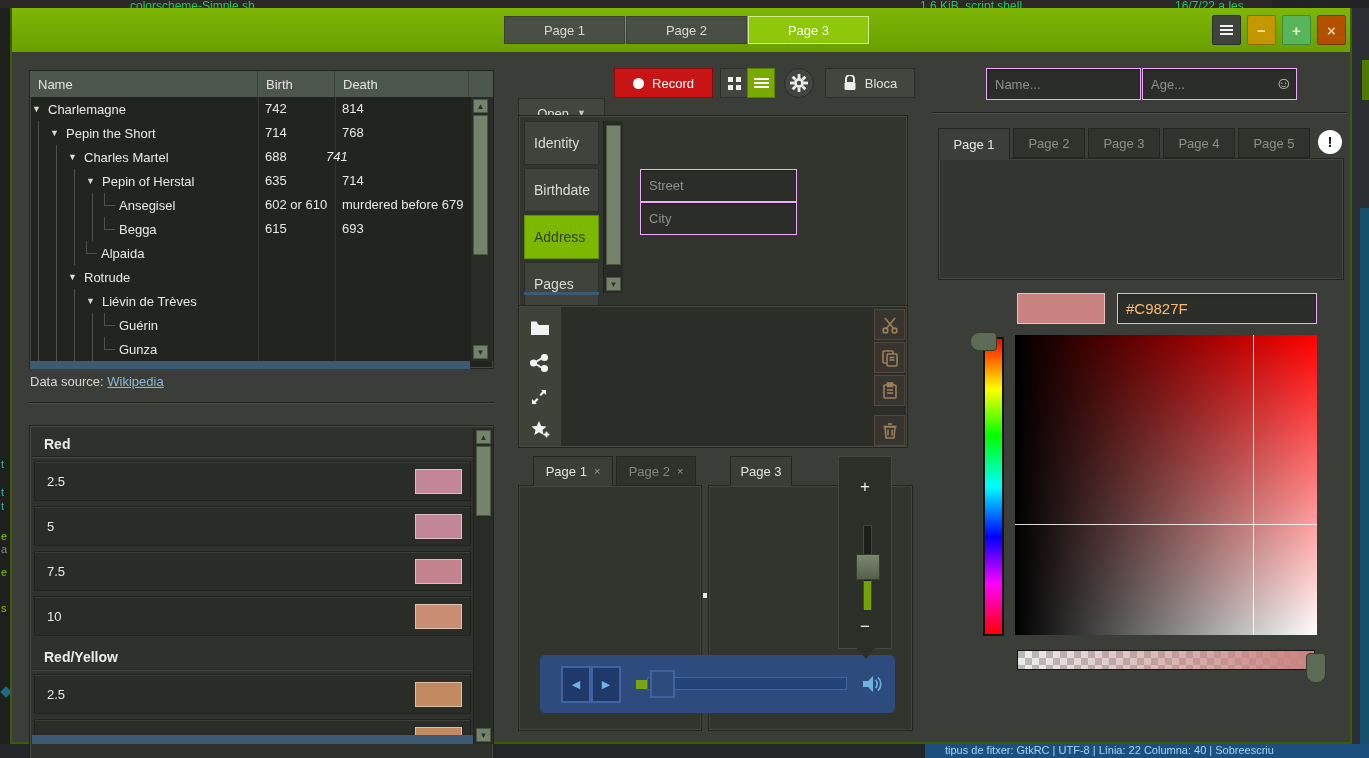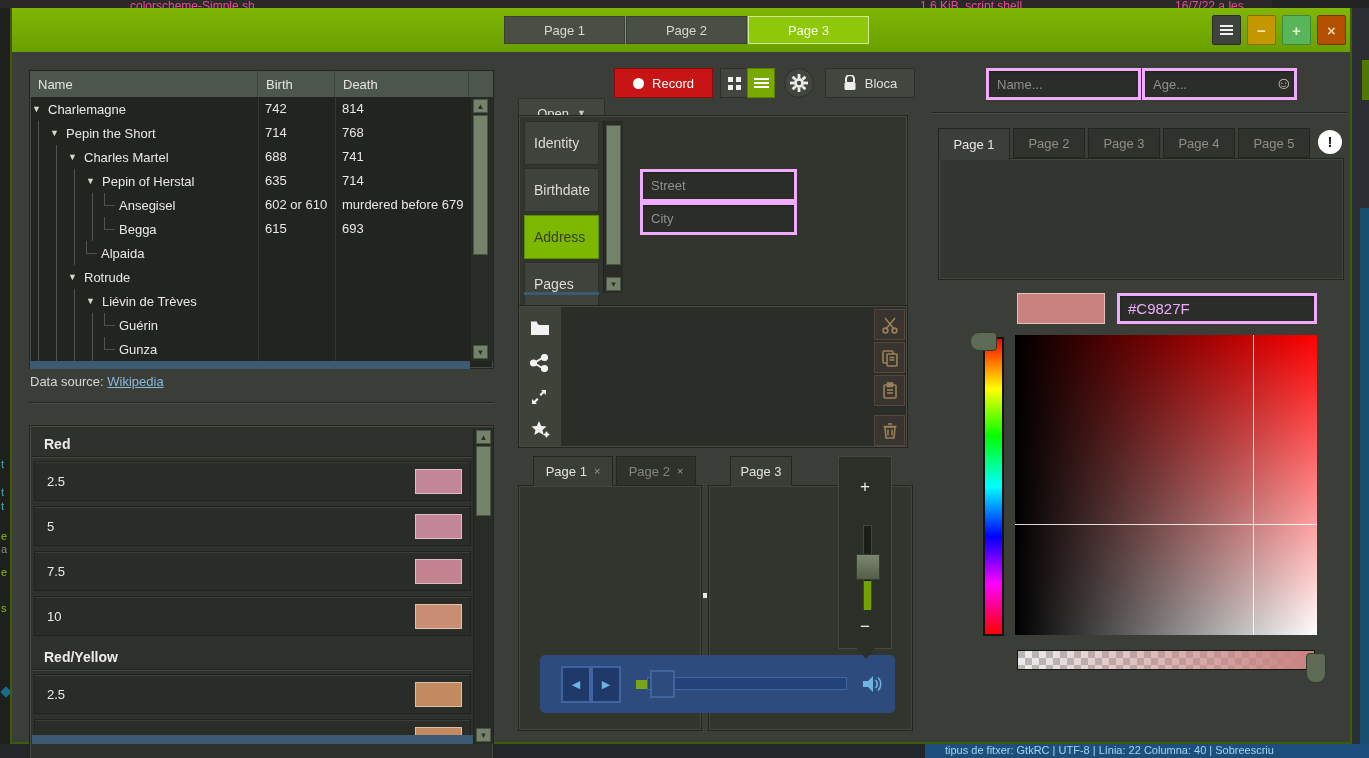--- a/index.html
+++ b/index.html
@@ -1,21 +1,21 @@
 <!DOCTYPE html>
 <html style="--sel: #3c5a74;"><head>
 <meta charset="utf-8">
 <style>
   html,body{margin:0;padding:0;background:#161616;}
   *{box-sizing:border-box;font-family:"Liberation Sans",sans-serif;}
   #screen{position:relative;width:1369px;height:758px;background:#232323;overflow:hidden;}
   .abs{position:absolute;}
 
   
-  #bg-top{left:0;top:0;width:1272px;height:8px;background:#2b2927;overflow:hidden;color:#ec4899;font-size:12px;}
+  #bg-top{left:0;top:0;width:1272px;height:8px;background:#2b2927;overflow:hidden;color:#22c55e;font-size:12px;}
   #bg-top .row{position:absolute;top:-7px;left:0;width:100%;}
   #bg-left{left:0;top:8px;width:10px;height:736px;background:#1d201d;overflow:hidden;}
   #bg-left span{position:absolute;left:1px;font-size:11px;}
   #bg-right{left:1352px;top:8px;width:17px;height:736px;background:#2b2e33;overflow:hidden;}
   #bg-right .teal{position:absolute;left:8px;top:200px;width:9px;height:536px;background:#15506e;}
   #bg-right .grn{position:absolute;left:10px;top:52px;width:7px;height:40px;background:#4e7a00;}
   #bg-bottom{left:0;top:744px;width:1369px;height:14px;background:#24272a;overflow:hidden;}
   #bg-bottom .blue{position:absolute;left:925px;top:0;width:444px;height:14px;background:#1d4f7c;}
   #bg-bottom .st{position:absolute;left:933px;top:0px;font-size:11px;color:#a8d4f4;white-space:nowrap;padding-left:12px;}
   .bg-diamond{left:2px;top:688px;width:8px;height:8px;background:#1d6a8e;transform:rotate(45deg);}
@@ -34,22 +34,22 @@
   #btn-menu i{display:block;width:13px;}
   #btn-menu i b{display:block;height:2px;background:#f0f0f0;margin:2px 0;}
   #btn-min{background:#c49600;border:1px solid #8a6a00;color:#efe6b0;}
   #btn-max{background:#59b559;border:1px solid #3c8a3c;color:#e2f6cc;}
   #btn-close{background:#b25000;border:1px solid #7a3600;color:#ecd0a8;}
 
   
   .frame{border:1px solid #23261f;box-shadow:inset 0 0 0 1px #464a42;background:#32352d;}
   .gbtn{background:#42463f;border:1px solid #2b2e29;color:#e0e0e0;font-size:13px;
         display:flex;align-items:center;justify-content:center;gap:8px;}
-  .ginput{background:#2b2e28;border:3px solid #f0abfc;box-shadow:inset 0 1px 2px #15171399;
-        color:#f0abfc;font-size:13px;padding:0 8px;outline:none;}
+  .ginput{background:#2b2e28;border:1px solid #f0abfc;box-shadow:inset 0 1px 2px #15171399;
+        color:#fdba74;font-size:13px;padding:0 8px;outline:none;}
   .ginput::placeholder{color:#8f8f8f;}
   .sbtrough{background:#282b26;border-left:1px solid #1f221d;}
   .sbthumb{position:absolute;left:2px;width:15px;background:#76836c;border:1px solid #4a5442;}
   .sbarrow{position:absolute;left:2px;width:15px;height:14px;background:#76836c;border:1px solid #4a5442;
            color:#2c3326;font-size:8px;line-height:13px;text-align:center;}
 
   
   #tree{left:17px;top:62px;width:465px;height:299px;background:#22251f;}
   #tree-header{left:0;top:0;width:463px;height:26px;background:#4d564d;display:flex;color:#e4e4e4;font-size:13px;}
   .thcell{border-right:1px solid #3a423a;display:flex;align-items:center;padding-left:8px;}
@@ -242,21 +242,21 @@
             <div class="texp">▼</div>
             <div class="tname">Pepin the Short</div>
             <div class="tb-col" style="left: 235px;">714</div>
             <div class="tb-col" style="left: 312px;">768</div>
           </div>
           <div class="trow">
             <div class="tguides" style="width: 36px;"></div>
             <div class="texp">▼</div>
             <div class="tname">Charles Martel</div>
             <div class="tb-col" style="left: 235px;">688</div>
-            <div class="tb-col" style="left: 312px;">741</div>
+            <div class="tb-col" style="left: 296px; font-style: italic;">741</div>
           </div>
           <div class="trow">
             <div class="tguides" style="width: 54px;"></div>
             <div class="texp">▼</div>
             <div class="tname">Pepin of Herstal</div>
             <div class="tb-col" style="left: 235px;">635</div>
             <div class="tb-col" style="left: 312px;">714</div>
           </div>
           <div class="trow">
             <div class="tguides" style="width: 72px;"></div>

